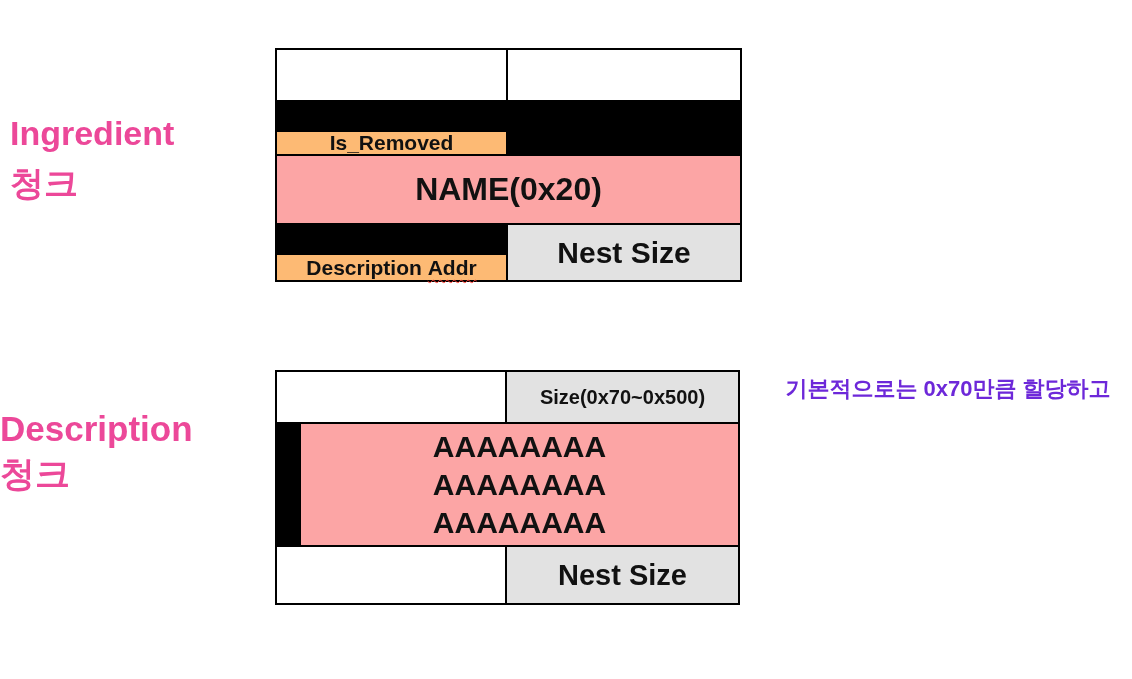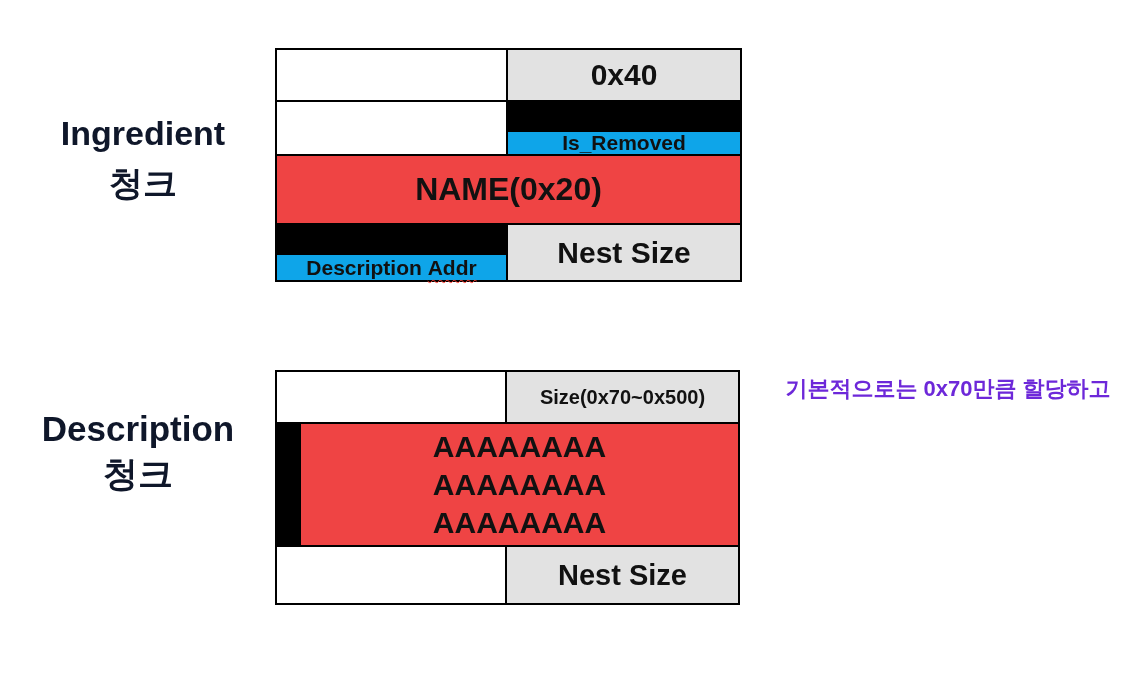--- a/index.html
+++ b/index.html
@@ -5,21 +5,21 @@
   * { margin: 0; padding: 0; box-sizing: border-box; }
   html, body { background: #ffffff; }
   body {
     font-family: "Liberation Sans", "DejaVu Sans", sans-serif;
     width: 1132px; height: 679px; position: relative; overflow: hidden;
   }
   .canvas { position: absolute; left: 0; top: 0; width: 1132px; height: 679px; background: #ffffff; }
 
   
   .chunk-label {
-    position: absolute; text-align: center; font-weight: bold; color: #0f172a;
+    position: absolute; text-align: left; font-weight: bold; color: #ec4899;
   }
   .chunk-label .l1 { display: block; }
   .chunk-label .l2 { display: block; }
   .label-ingredient { left: 10px; top: 108px; width: 266px; font-size: 34px; line-height: 50px; }
   .label-description { left: 0px; top: 406px; width: 276px; font-size: 35px; line-height: 45px; }
 
   
   .mem-table {
     position: absolute; display: grid; background: #000000; gap: 2px; padding: 2px;
   }
@@ -31,22 +31,22 @@
   .t-description {
     left: 275px; top: 370px;
     grid-template-columns: 228px 231px;
     grid-template-rows: 50px 121px 56px;
   }
   .cell {
     background: #ffffff; display: flex; align-items: center; justify-content: center;
     color: #111111; font-weight: bold; text-align: center;
   }
   .cell.grey   { background: #e2e2e2; }
-  .cell.orange { background: #0ea5e9; margin-top: 30px; }
-  .cell.green  { background: #ef4444; }
+  .cell.orange { background: #fdba74; margin-top: 30px; }
+  .cell.green  { background: #fca5a5; }
   .cell.span2  { grid-column: 1 / span 2; }
   .cell.multiline { flex-direction: column; margin-left: 24px; }
 
   .fs-0x40     { font-size: 30px; }
   .fs-isrem    { font-size: 21px; }
   .fs-name     { font-size: 32px; }
   .fs-descaddr { font-size: 21px; }
   .fs-nest1    { font-size: 30px; }
   .fs-size     { font-size: 20px; }
   .fs-aaa      { font-size: 30px; line-height: 38px; }
@@ -72,21 +72,20 @@
 
 <div class="canvas">
 
   <div class="chunk-label label-ingredient">
     <span class="l1">Ingredient</span>
     <span class="l2">청크</span>
   </div>
 
   <div class="mem-table t-ingredient">
     <div class="cell"></div>
-    <div class="cell grey fs-0x40">0x40</div>
 
     <div class="cell"></div>
     <div class="cell orange fs-isrem">Is_Removed</div>
 
     <div class="cell green span2 fs-name">NAME(0x20)</div>
 
     <div class="cell orange fs-descaddr">
       <span>Description</span>&nbsp;<span class="misspelled">Addr</span>
     </div>
     <div class="cell grey fs-nest1">Nest Size</div>

